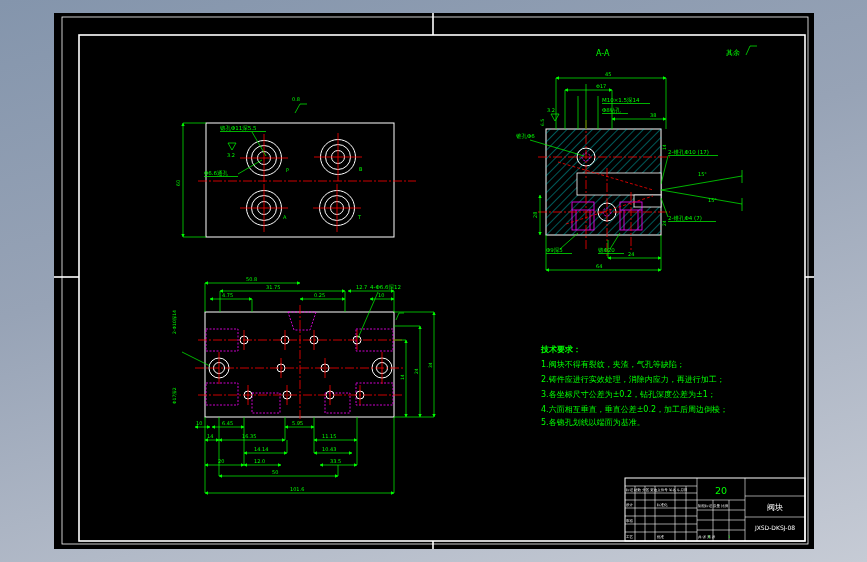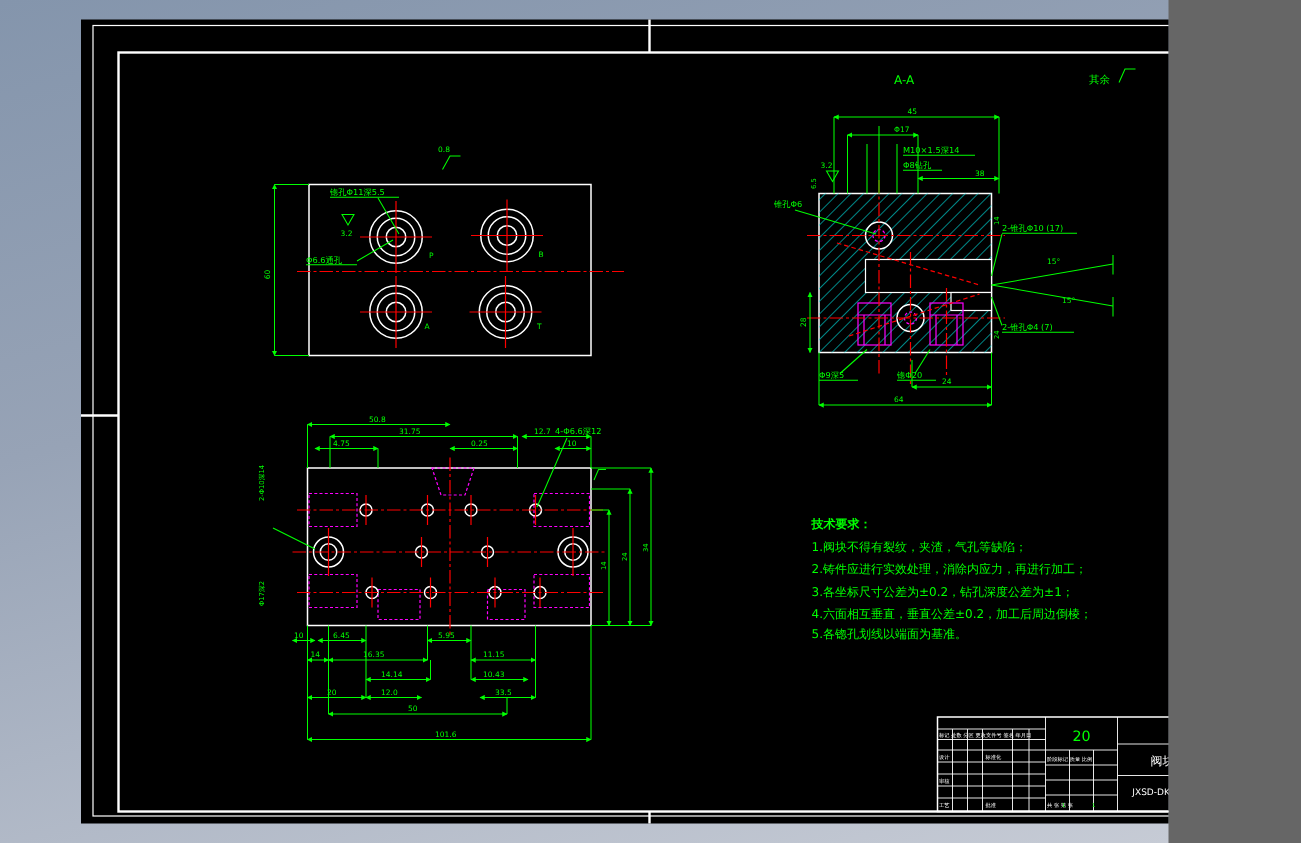--- a/index.html
+++ b/index.html
@@ -1,16 +1,16 @@
 <!DOCTYPE html>
 <html><head>
 <meta charset="utf-8">
 <style>
   html,body{margin:0;padding:0;background:#666;}
-  .stage{position:relative;width:779px;height:562px;overflow:hidden;
+  .stage{position:relative;width:867px;height:562px;overflow:hidden;
          background:linear-gradient(165deg,#8495ac 0%,#97a3b6 40%,#c6cbd5 100%);
          font-family:"DejaVu Sans",sans-serif;}
   svg{position:absolute;left:0;top:0;}
   text{fill:#00ff00;font-family:"DejaVu Sans",sans-serif;}
   .w{fill:#ffffff;}
   .t3{font-size:3.5px;} .t4{font-size:4.5px;} .t5{font-size:5px;} .t55{font-size:5.5px;}
   .t6{font-size:6px;} .t7{font-size:7px;} .t8{font-size:8px;} .t9{font-size:9.5px;}
   .lw{stroke:#ffffff;stroke-width:1;fill:none;}
   .lw2{stroke:#ffffff;stroke-width:1.6;fill:none;}
   .lg{stroke:#00ff00;stroke-width:0.7;fill:none;}

